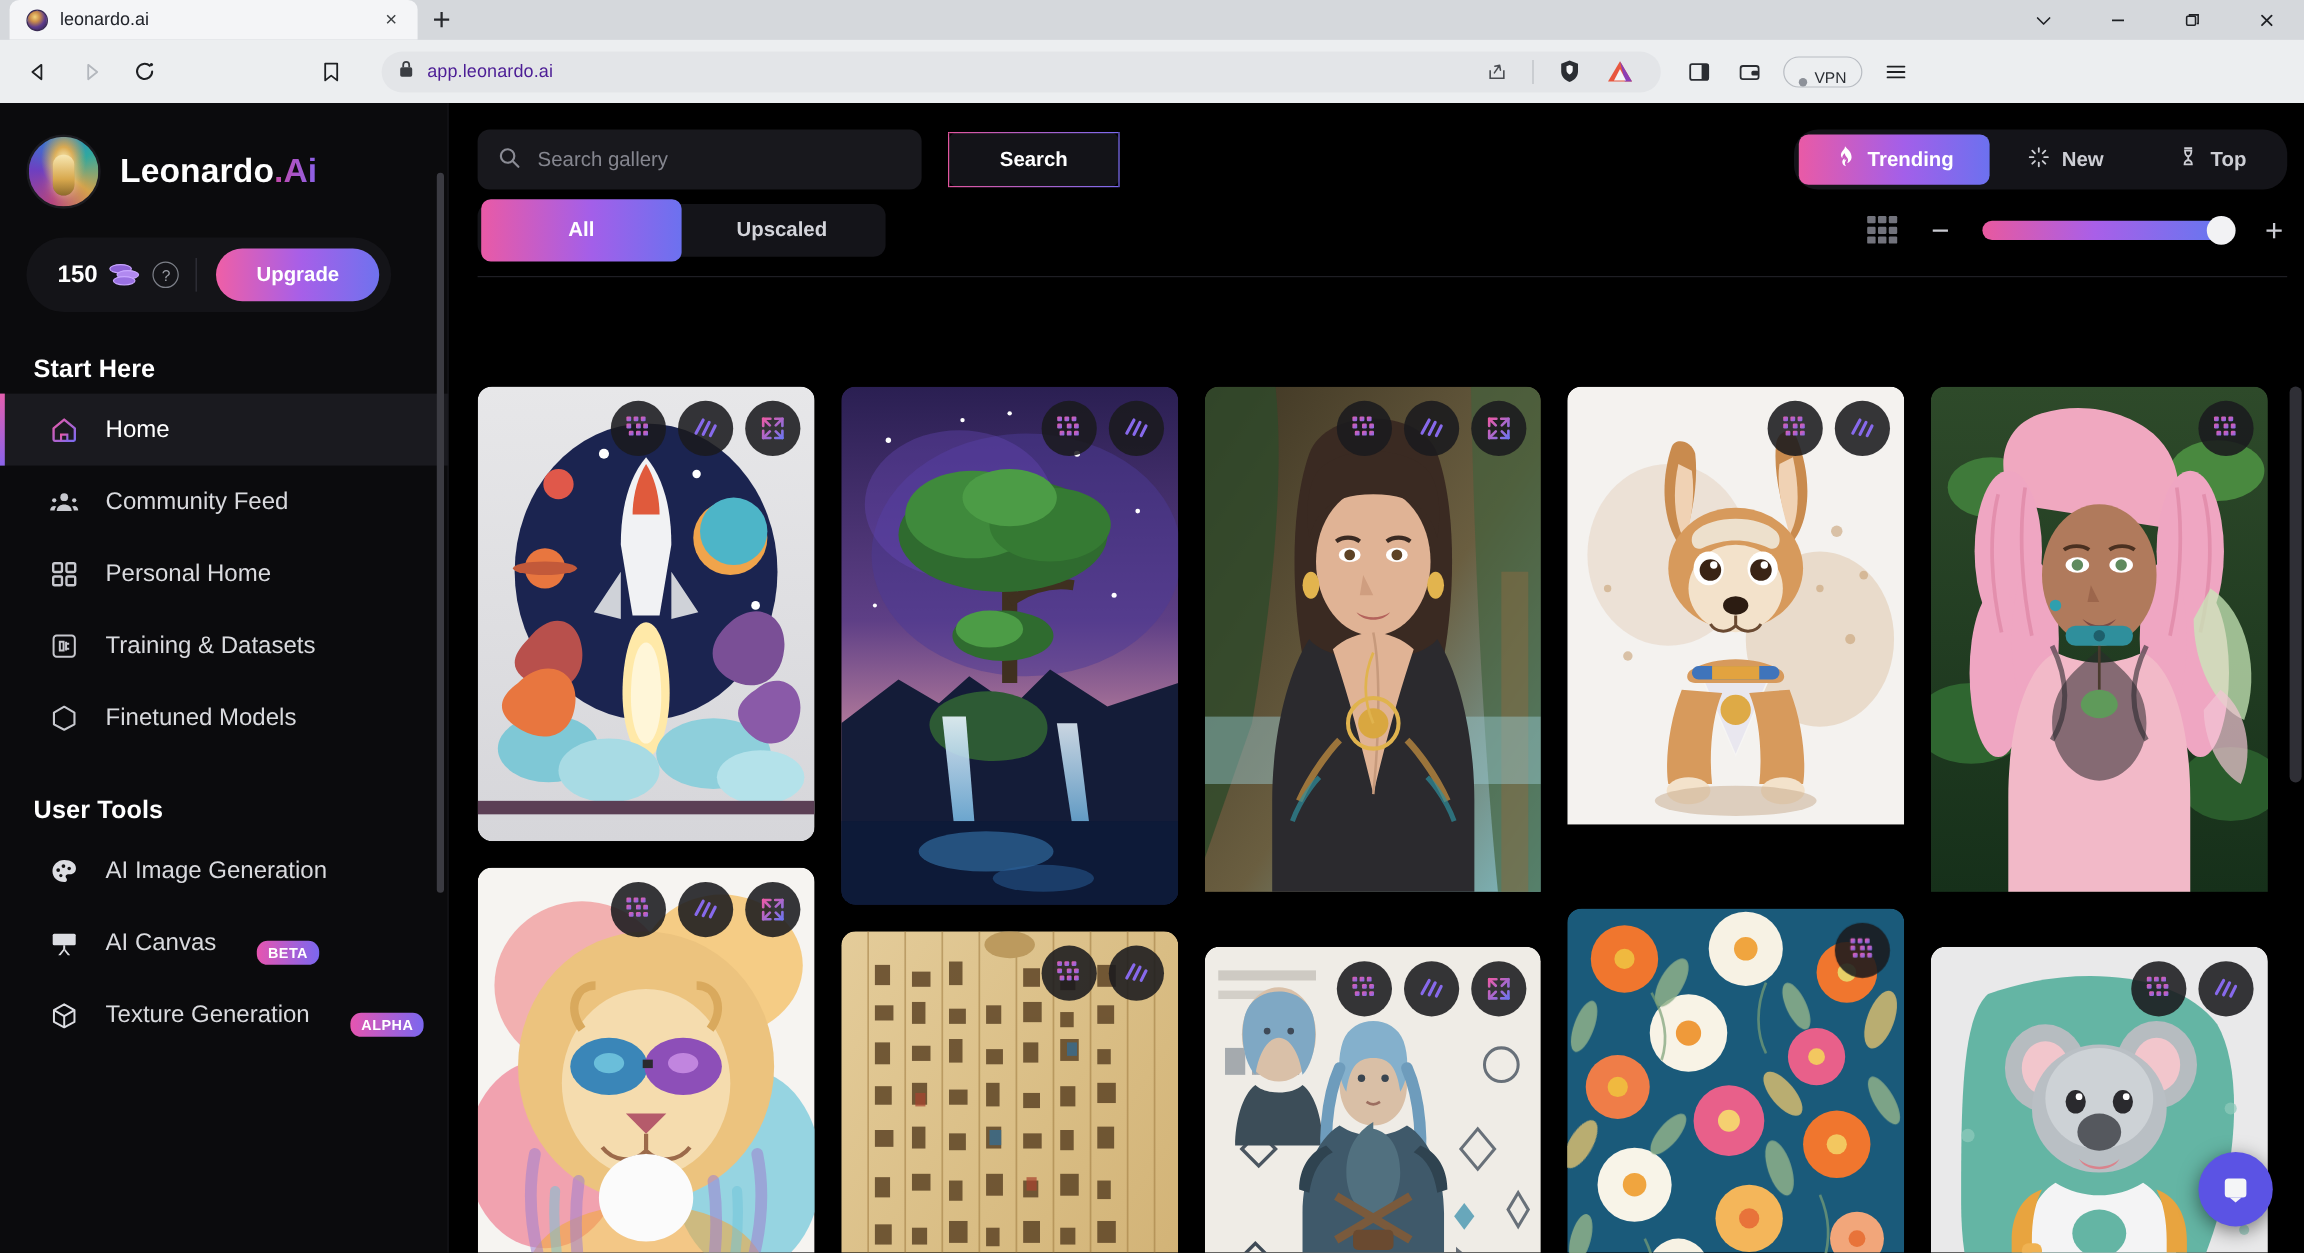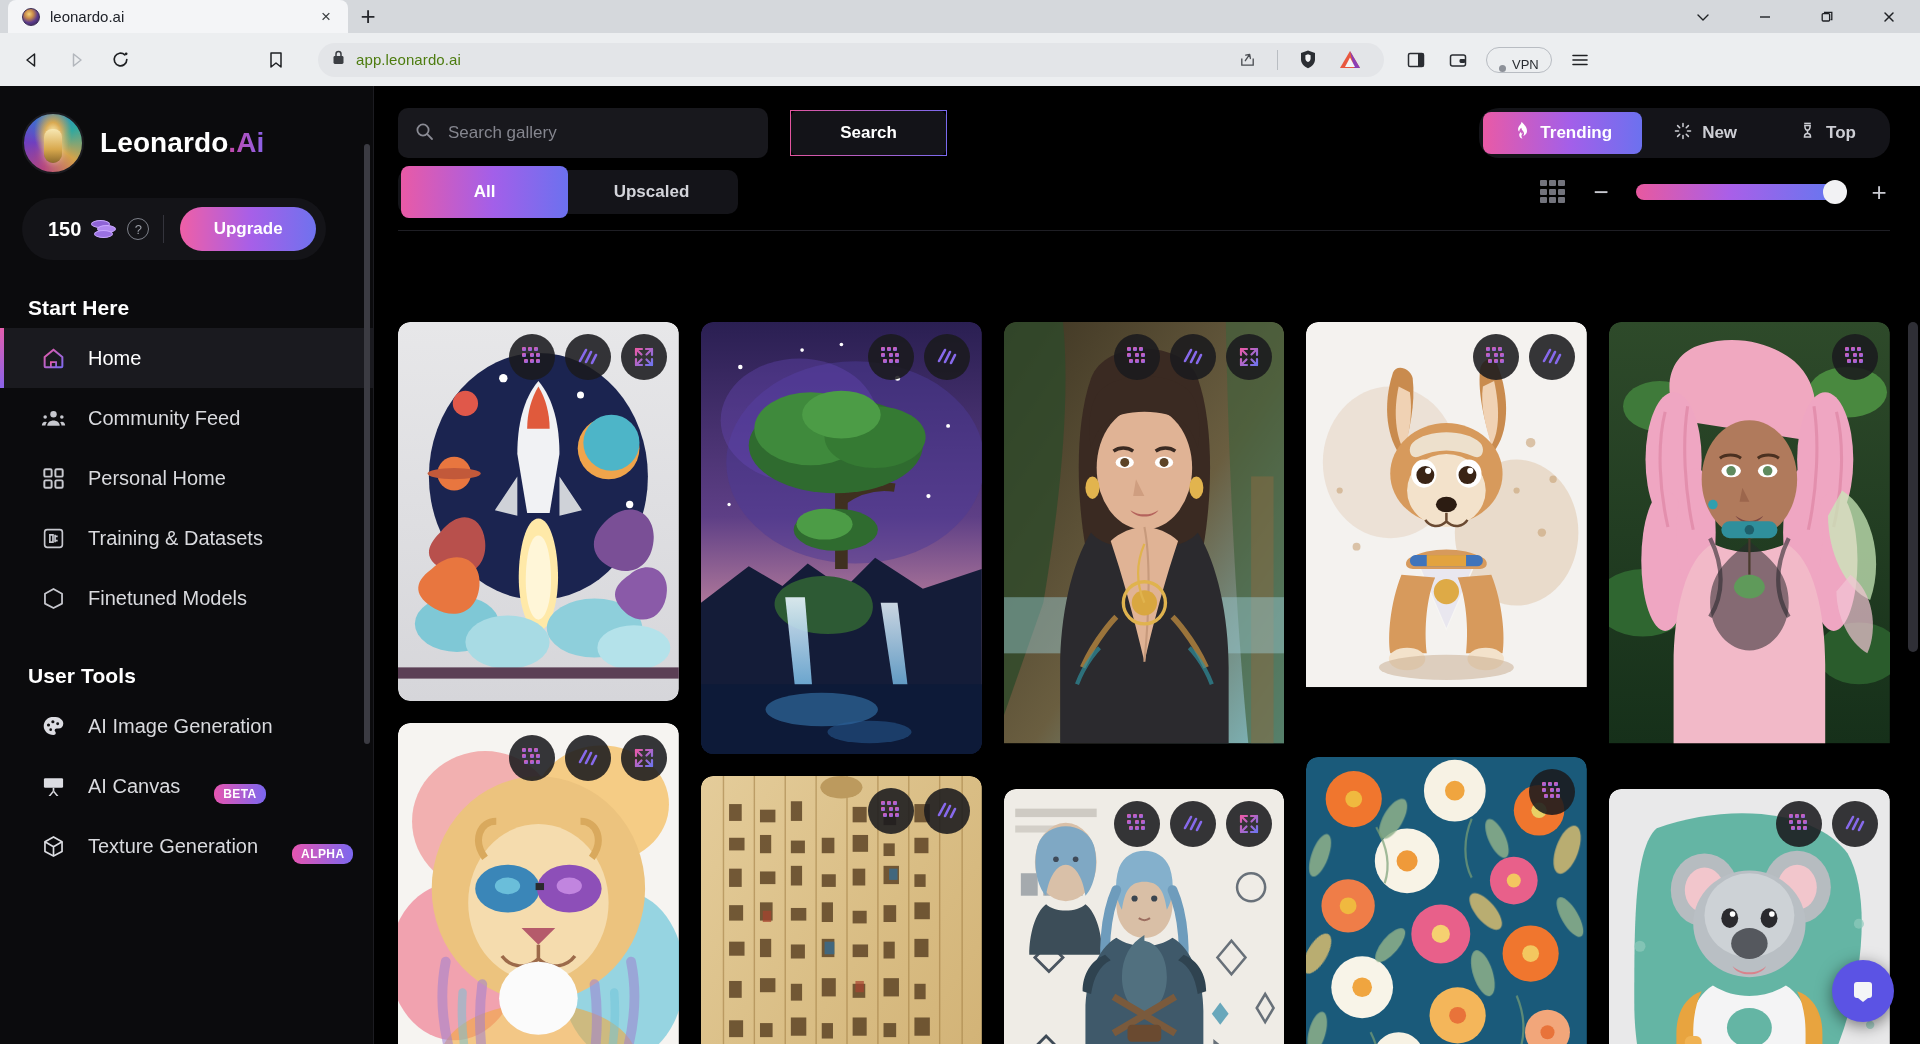--- a/index.html
+++ b/index.html
@@ -58,21 +58,21 @@
     display: flex; align-items: center; justify-content: center;
     color: #1e2023; flex: none;
   }
   .nav-icon-btn.disabled { color: #b3b7bd; }
   .bookmark-btn { margin-left: 112px; margin-right: 18px; }
   .omnibox {
     flex: 1; height: 34px; background: #e3e5e8; border-radius: 17px;
     display: flex; align-items: center; padding: 0 14px; gap: 11px;
     max-width: 1066px;
   }
-  .omnibox-url { font-size: 15px; color: #4d7c0f; letter-spacing: .1px; }
+  .omnibox-url { font-size: 15px; color: #4c1d95; letter-spacing: .1px; }
   .omnibox-right { display: flex; align-items: center; gap: 2px; margin-left: auto; }
   .omni-sep { width: 1px; height: 20px; background: #b9bdc2; margin: 0 8px; }
   .toolbar-right { display: flex; align-items: center; gap: 2px; margin-left: 8px; }
   .vpn-pill {
     height: 26px; padding: 0 12px; border: 1px solid #b8bcc2;
     border-radius: 13px; display: flex; align-items: flex-end; gap: 6px;
     font-size: 13px; color: #2a2d32; margin: 0 6px;
   }
   .vpn-dot { width: 7px; height: 7px; border-radius: 50%; background: #8d9199; }
 
@@ -166,33 +166,33 @@
     position: absolute; right: 4px; top: 58px; width: 6px; height: 600px;
     background: #3b3b42; border-radius: 3px;
   }
   .sidebar-edge {
     position: absolute; right: 0; top: 0; bottom: 0; width: 1px; background: #1c1c21;
   }
 
   
   .main { flex: 1; height: 958px; position: relative; overflow: hidden; background: #000; }
 
-  .topbar { padding: 22px 30px 0 24px; background: #000; }
+  .topbar { padding: 22px 14px 0 24px; background: #000; }
   .topbar-row1 { display: flex; align-items: center; gap: 22px; }
   .search-wrap {
     width: 370px; height: 50px; background: #18181d; border-radius: 10px;
     display: flex; align-items: center; padding: 0 16px; gap: 14px;
   }
   .search-input {
     background: transparent; border: none; outline: none; flex: 1;
     color: #cfd0d6; font-size: 17px; font-family: inherit;
   }
   .search-input::placeholder { color: #85868f; }
   .search-btn {
-    width: 157px; height: 46px; border-radius: 9px;
+    width: 143px; height: 46px; border-radius: 9px;
     background: #131318; border: 1.5px solid; cursor: pointer;
     border-image: linear-gradient(90deg, #e2559f, #7a6aef) 1;
     color: #fff; font-size: 17px; font-weight: 700; font-family: inherit;
     display: flex; align-items: center; justify-content: center;
   }
   .sort-tabs {
     margin-left: auto; height: 50px; background: #141419; border-radius: 20px;
     display: flex; align-items: center; padding: 4px; gap: 2px;
   }
   .sort-tab {

